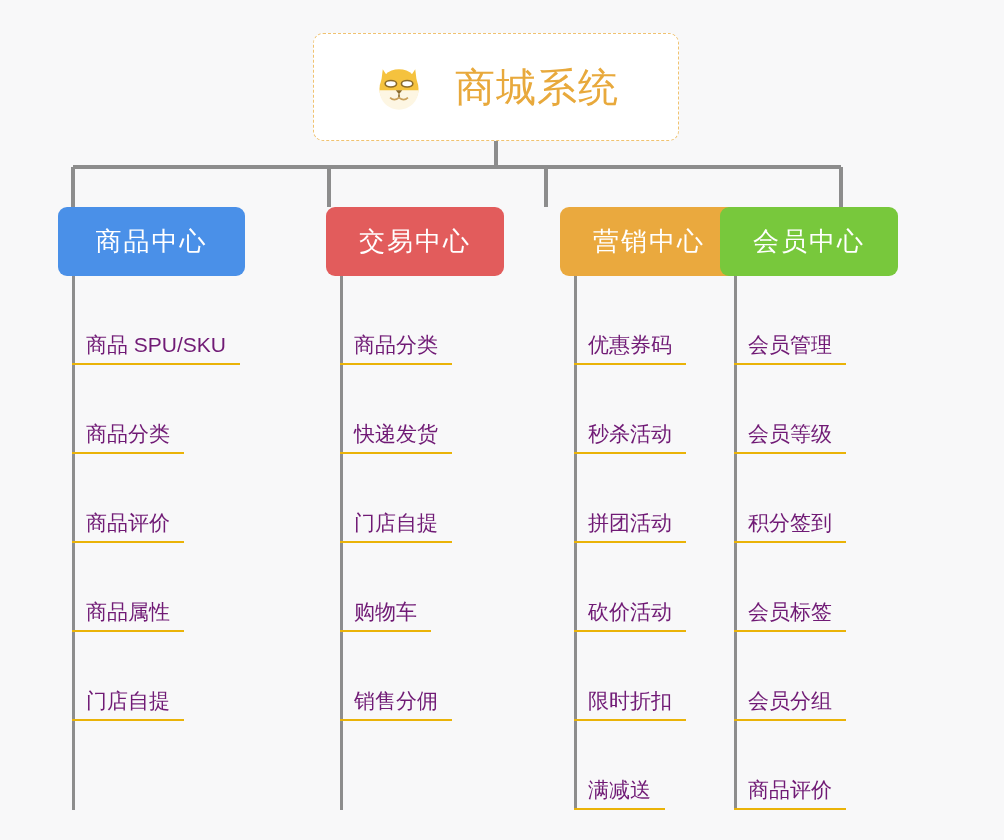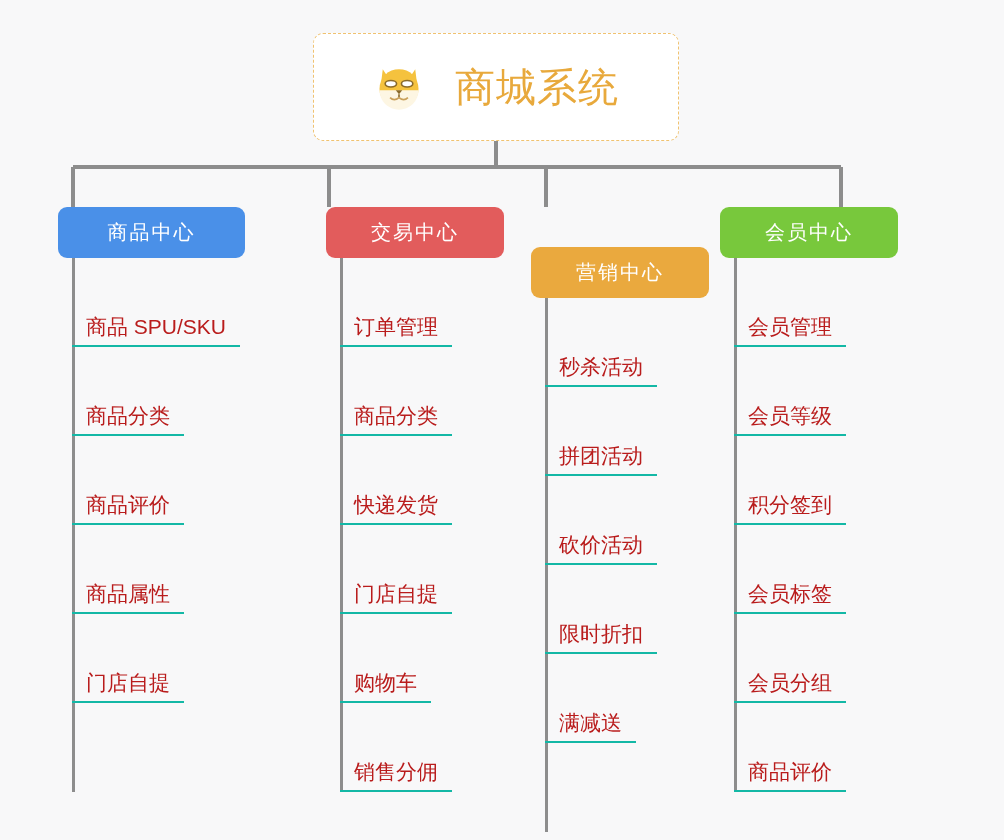--- a/index.html
+++ b/index.html
@@ -61,28 +61,28 @@
     height: 840px;
     pointer-events: none;
   }
 
   
   .column {
     position: absolute;
     top: 207px;
   }
   .cat-box {
-    height: 51px;
+    height: 69px;
     box-sizing: border-box;
     border-radius: 9px;
     display: flex;
     align-items: center;
     justify-content: center;
     color: #ffffff;
-    font-size: 20px;
+    font-size: 26px;
     letter-spacing: 2px;
     white-space: nowrap;
   }
   .leaf-list {
     position: relative;
     margin-top: 0;
     padding-top: 0;
   }
   .spine {
     position: absolute;
@@ -96,24 +96,24 @@
     height: 89px;
     box-sizing: border-box;
     display: flex;
     align-items: flex-end;
     padding-left: 31px;
   }
   .leaf-label {
     display: inline-block;
     font-size: 21px;
     line-height: 1.1;
-    color: #b91c1c;
+    color: #701a75;
     white-space: nowrap;
     padding: 0 14px 7px 14px;
-    border-bottom: 2px solid #14b8a6;
+    border-bottom: 2px solid #eab308;
     margin-left: -17px;
   }
 </style>
 </head>
 <body style="background: rgb(248, 248, 249);">
 
 <div id="mindmap">
 
   <svg class="connectors" viewBox="0 0 1004 840" width="1004" height="840" aria-hidden="true">
     <g stroke="#8d8d8d" stroke-width="4" fill="none" shape-rendering="crispEdges">
@@ -161,43 +161,43 @@
         <div class="leaf">
           <span class="leaf-label">门店自提</span>
         </div>
       </div>
     </div>
     <div class="column" style="left: 326px; width: 178px;">
       <div class="cat-box" style="background: rgb(226, 92, 92); width: 178px;">交易中心</div>
       <div class="leaf-list">
         <div class="spine" style="height: 534px;"></div>
         <div class="leaf">
-          <span class="leaf-label">订单管理</span>
-        </div>
-        <div class="leaf">
           <span class="leaf-label">商品分类</span>
         </div>
         <div class="leaf">
           <span class="leaf-label">快递发货</span>
         </div>
         <div class="leaf">
           <span class="leaf-label">门店自提</span>
         </div>
         <div class="leaf">
           <span class="leaf-label">购物车</span>
         </div>
         <div class="leaf">
           <span class="leaf-label">销售分佣</span>
         </div>
       </div>
     </div>
-    <div class="column" style="left: 531px; width: 178px; margin-top: 40px;">
+    <div class="column" style="left: 560px; width: 178px;">
       <div class="cat-box" style="background: rgb(234, 169, 62); width: 178px;">营销中心</div>
       <div class="leaf-list">
         <div class="spine" style="height: 534px;"></div>
+        <div class="leaf">
+          <span class="leaf-label">优惠券码</span>
+        </div>
         <div class="leaf">
           <span class="leaf-label">秒杀活动</span>
         </div>
         <div class="leaf">
           <span class="leaf-label">拼团活动</span>
         </div>
         <div class="leaf">
           <span class="leaf-label">砍价活动</span>
         </div>
         <div class="leaf">

